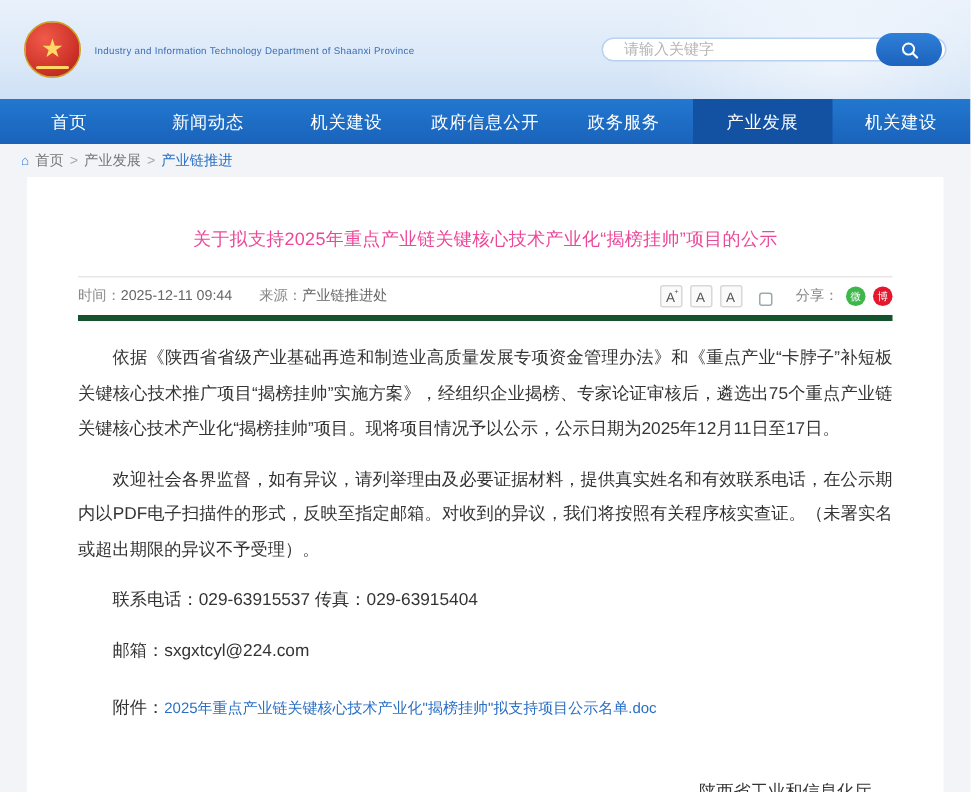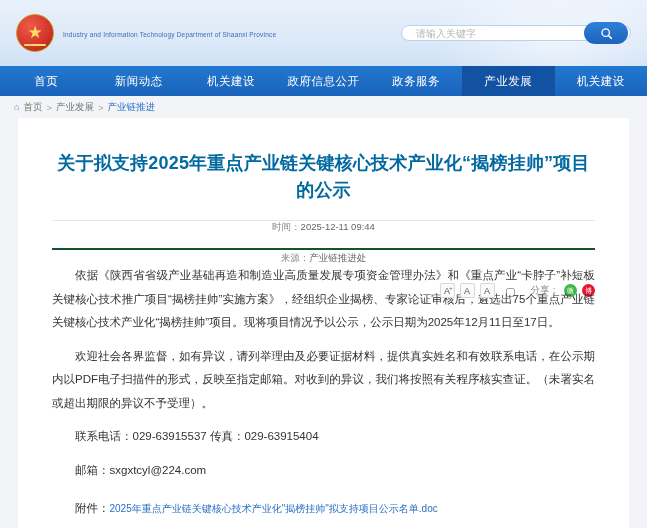--- a/index.html
+++ b/index.html
@@ -148,38 +148,37 @@
 
   
   .doc {
     background: #fff;
     margin: 0 18px;
     min-height: 420px;
     padding: 26px 34px 0 34px;
     position: relative;
   }
   .doc-title {
-    font-size: 18px;
-    font-weight: bold;
-    color: #0369a1;
+    font-size: 12px;
+    font-weight: normal;
+    color: #ec4899;
     text-align: center;
     line-height: 1.5;
     padding: 6px 0 16px 0;
     letter-spacing: 0.2px;
   }
   .meta {
     border-top: 1px solid #e6e6e6;
-    border-bottom: 2px solid #14532d;
+    border-bottom: 4px solid #14532d;
     height: 30px;
     display: flex;
     align-items: center;
     font-size: 9.5px;
     color: #666;
     gap: 18px;
-    flex-direction: column;
   }
   .meta .label { color: #888; }
   .meta .right {
     margin-left: auto;
     display: flex;
     align-items: center;
     gap: 5px;
   }
   .fontbtn {
     width: 15px; height: 15px;

